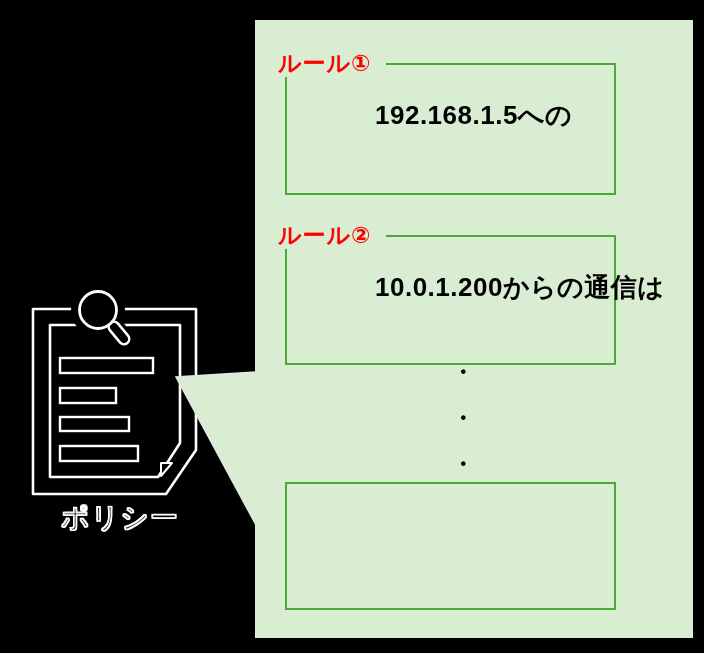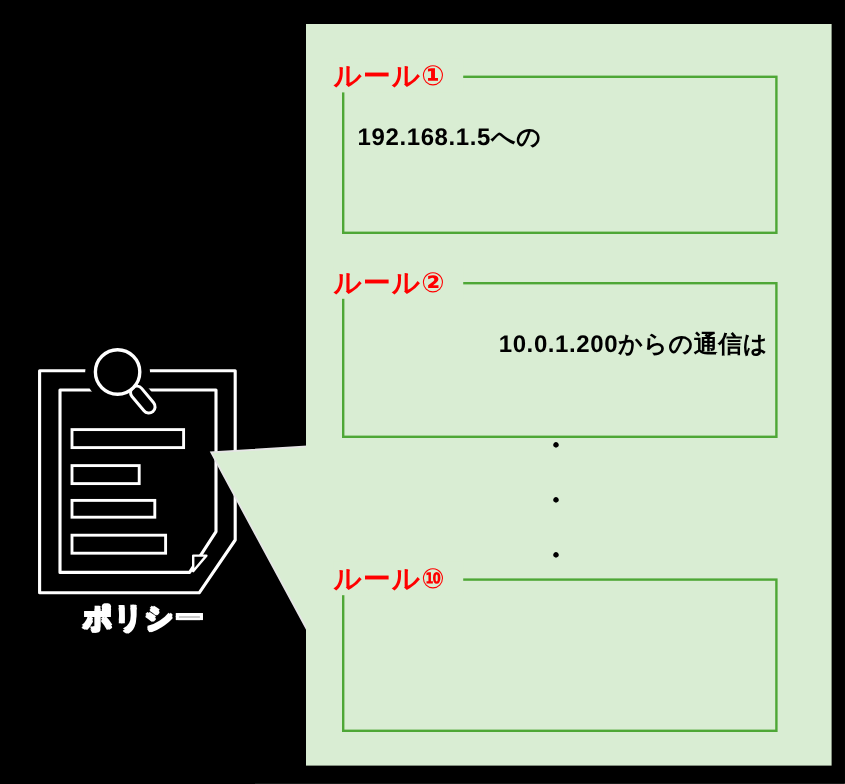--- a/index.html
+++ b/index.html
@@ -12,55 +12,56 @@
   }
   .underlay{position:absolute;left:0;top:0;}
   
   .bubble{
     position:absolute;left:255px;top:20px;
     width:438px;height:618px;
     background:#d9edd3;
   }
   
   .rule{
-    position:absolute;left:30px;width:363px;
+    position:absolute;left:30px;width:331px;
     border:2.5px solid #4ea736;
     box-sizing:border-box;
     background:transparent;
+    padding-left:48px;
   }
   .rule-1{top:43px;height:132px;}
   .rule-2{top:215px;height:130px;text-align:right;}
   .rule-10{top:462px;height:128px;}
   .rule-title{
     position:absolute;top:-16px;left:-9px;
     background:#d9edd3;
     color:#ff0000;
     font-size:23px;font-weight:bold;line-height:28px;
     padding:0 14px 0 0;
     letter-spacing:1px;
     white-space:nowrap;
   }
   .rule-body{
     padding:30px 6px 0 11px;
-    font-size:20px;font-weight:bold;color:#000000;
-    line-height:40px;letter-spacing:0.5px;
+    font-size:26px;font-weight:bold;color:#000000;
+    line-height:40px;letter-spacing:0.5px;margin-left:29px;
   }
   .rule-line{white-space:nowrap;}
   
   .dots{
     position:absolute;left:196px;top:340px;
     display:flex;flex-direction:column;gap:22px;
     color:#000000;font-size:24px;font-weight:bold;line-height:24px;
     text-align:center;
   }
   
   .policy-label{
     position:absolute;left:50px;top:499px;width:140px;
     text-align:center;
-    font-size:24px;font-weight:bold;color:#000000;
+    font-size:28px;font-weight:normal;color:#000000;
     letter-spacing:1px;
     -webkit-text-stroke:1.3px #ffffff;
     text-shadow:1px 1px 0 #fff,-1px -1px 0 #fff,1px -1px 0 #fff,-1px 1px 0 #fff;
     white-space:nowrap;
   }
 </style>
 </head>
 <body>
 
 <div class="canvas">
@@ -114,17 +115,16 @@
       </div>
     </section>
 
     <div class="dots">
       <span>・</span>
       <span>・</span>
       <span>・</span>
     </div>
 
     <section class="rule rule-10">
-      <span class="rule-title">ルール⑩</span>
     </section>
 
   </div>
 </div>
 
 </body></html>

